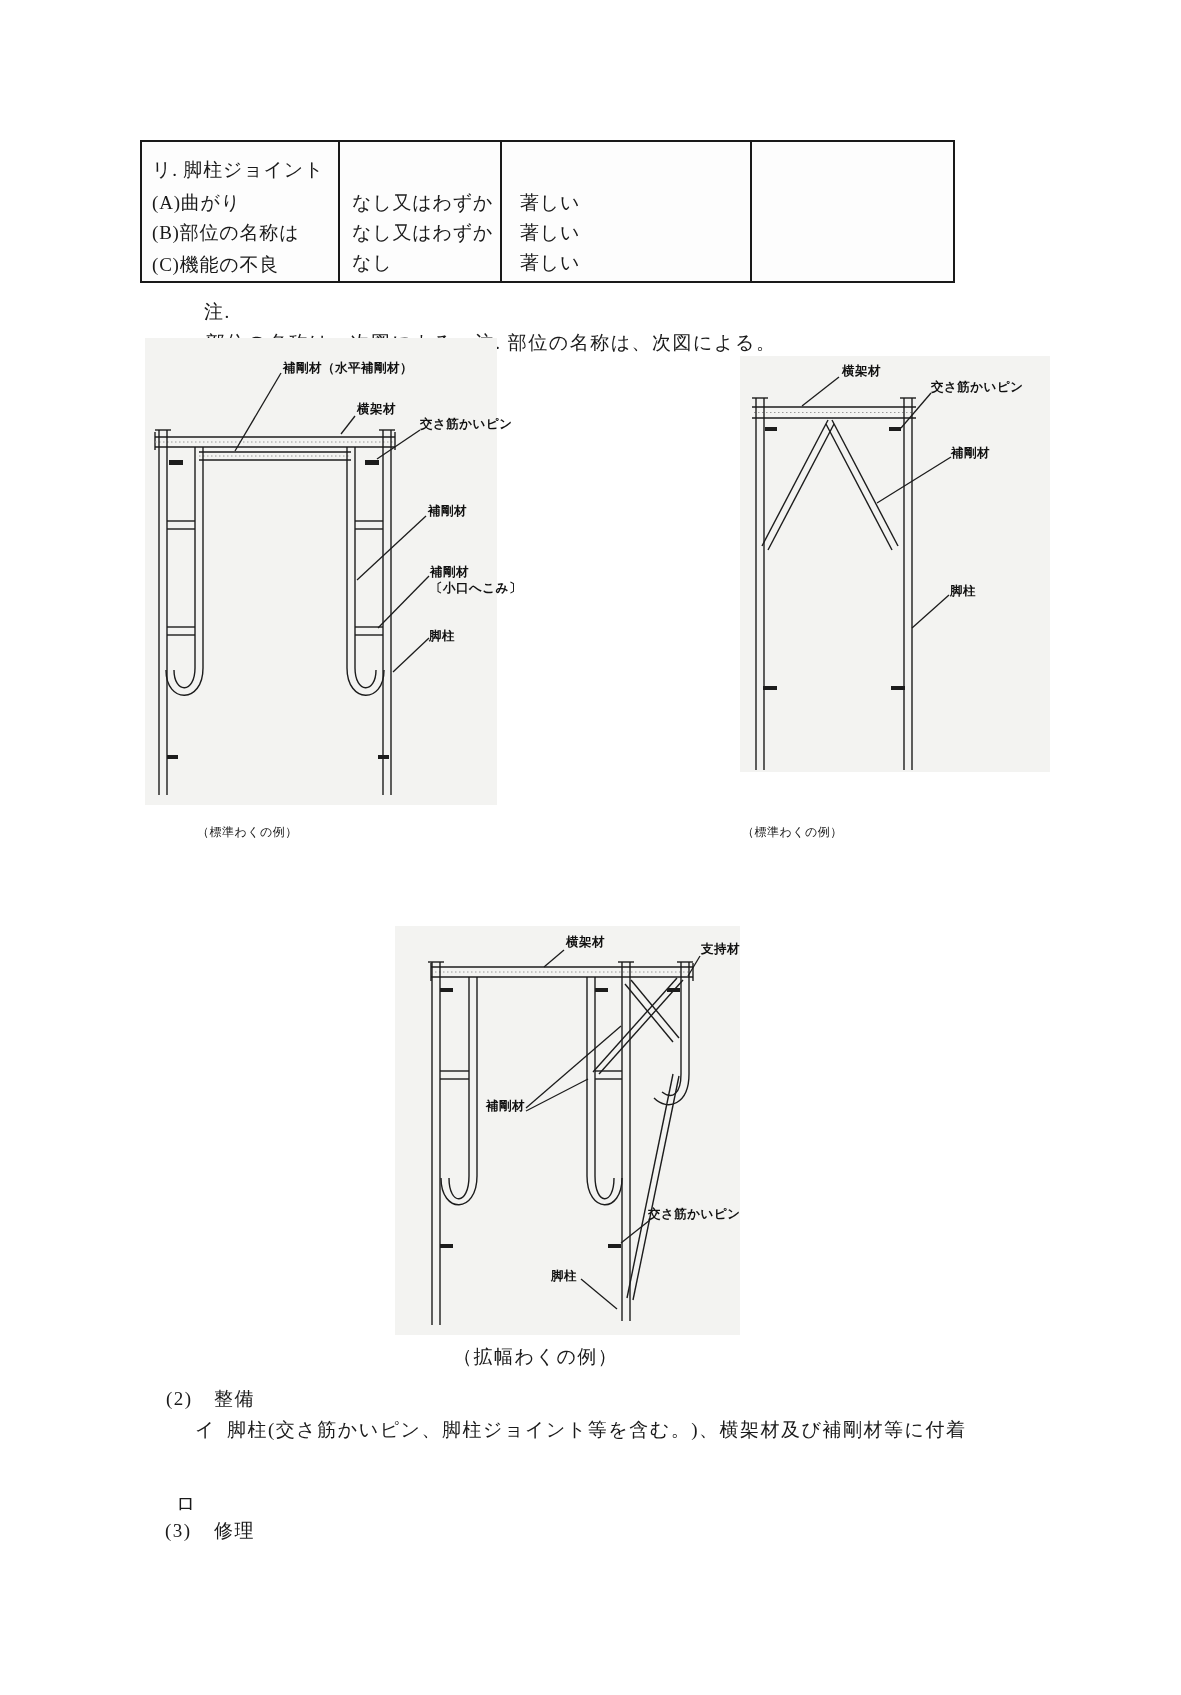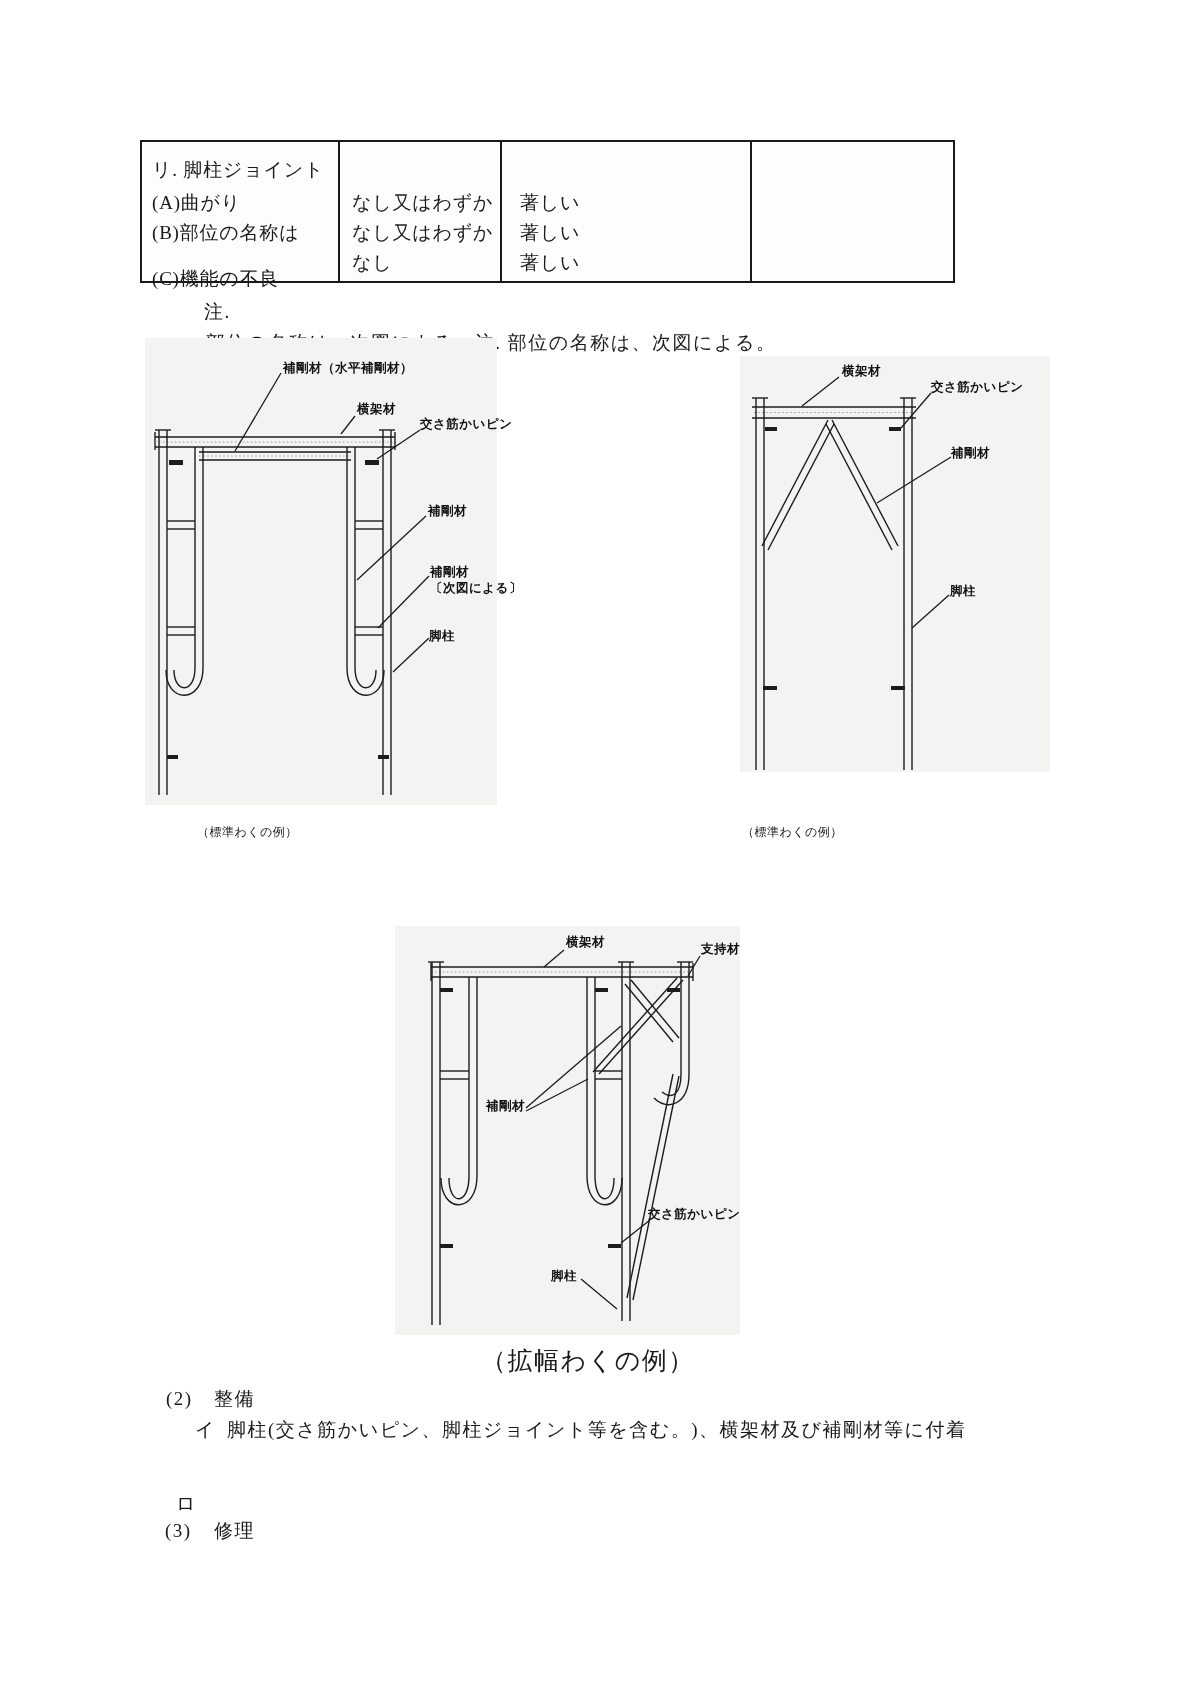--- a/index.html
+++ b/index.html
@@ -43,36 +43,36 @@
     position:absolute;
     font-family:"DejaVu Sans","Liberation Sans",sans-serif;
     font-weight:700;
     font-size:12.5px;
     letter-spacing:0.5px;
     white-space:nowrap;
     color:#111;
     line-height:15px;
   }
   .cap-s{position:absolute;font-size:12px;letter-spacing:0.5px;white-space:nowrap;color:#1a1a1a;}
-  .cap-l{position:absolute;font-size:25px;letter-spacing:1.5px;white-space:nowrap;color:#1a1a1a;margin-left:28px;}
+  .cap-l{position:absolute;font-size:19px;letter-spacing:1.5px;white-space:nowrap;color:#1a1a1a;}
 </style>
 </head>
 <body>
 
 <div class="page">
 
   <div class="tbl">
     <div class="vline" style="left:196px"></div>
     <div class="vline" style="left:358px"></div>
     <div class="vline" style="left:608px"></div>
 
     <span class="tt" style="left:10px;top:16px">リ. 脚柱ジョイント</span>
     <span class="tt" style="left:10px;top:49px">(A)曲がり</span>
     <span class="tt" style="left:10px;top:79px">(B)部位の名称は</span>
-    <span class="tt" style="left:10px;top:125px">(C)機能の不良</span>
+    <span class="tt" style="left:10px;top:111px">(C)機能の不良</span>
 
     <span class="tt" style="left:210px;top:49px">なし又はわずか</span>
     <span class="tt" style="left:210px;top:79px">なし又はわずか</span>
     <span class="tt" style="left:210px;top:109px">なし</span>
 
     <span class="tt" style="left:378px;top:49px">著しい</span>
     <span class="tt" style="left:378px;top:79px">著しい</span>
     <span class="tt" style="left:378px;top:109px">著しい</span>
   </div>
 
@@ -141,21 +141,21 @@
           <path d="M284,238 L233,290"></path>
           <path d="M284,300 L248,334"></path>
         </g>
       </g>
     </svg>
     <span class="lbl" style="left:138px;top:22px">補剛材（水平補剛材）</span>
     <span class="lbl" style="left:212px;top:63px">横架材</span>
     <span class="lbl" style="left:275px;top:78px">交さ筋かいピン</span>
     <span class="lbl" style="left:283px;top:165px">補剛材</span>
     <span class="lbl" style="left:285px;top:226px">補剛材</span>
-    <span class="lbl" style="left:285px;top:242px">〔次図による〕</span>
+    <span class="lbl" style="left:285px;top:242px">〔小口へこみ〕</span>
     <span class="lbl" style="left:284px;top:290px">脚柱</span>
   </div>
   <div class="cap-s" style="left:197px;top:824px">（標準わくの例）</div>
 
   <div class="fig" style="left:700px;top:356px;width:350px;height:416px">
     <svg width="350" height="416" viewBox="0 0 350 416">
       <rect x="40" y="0" width="310" height="416" fill="#f3f3f1"></rect>
       <g stroke="#1c1c1c" stroke-width="1.4" fill="none">
         <g>
           <path d="M52,51 H216"></path>

